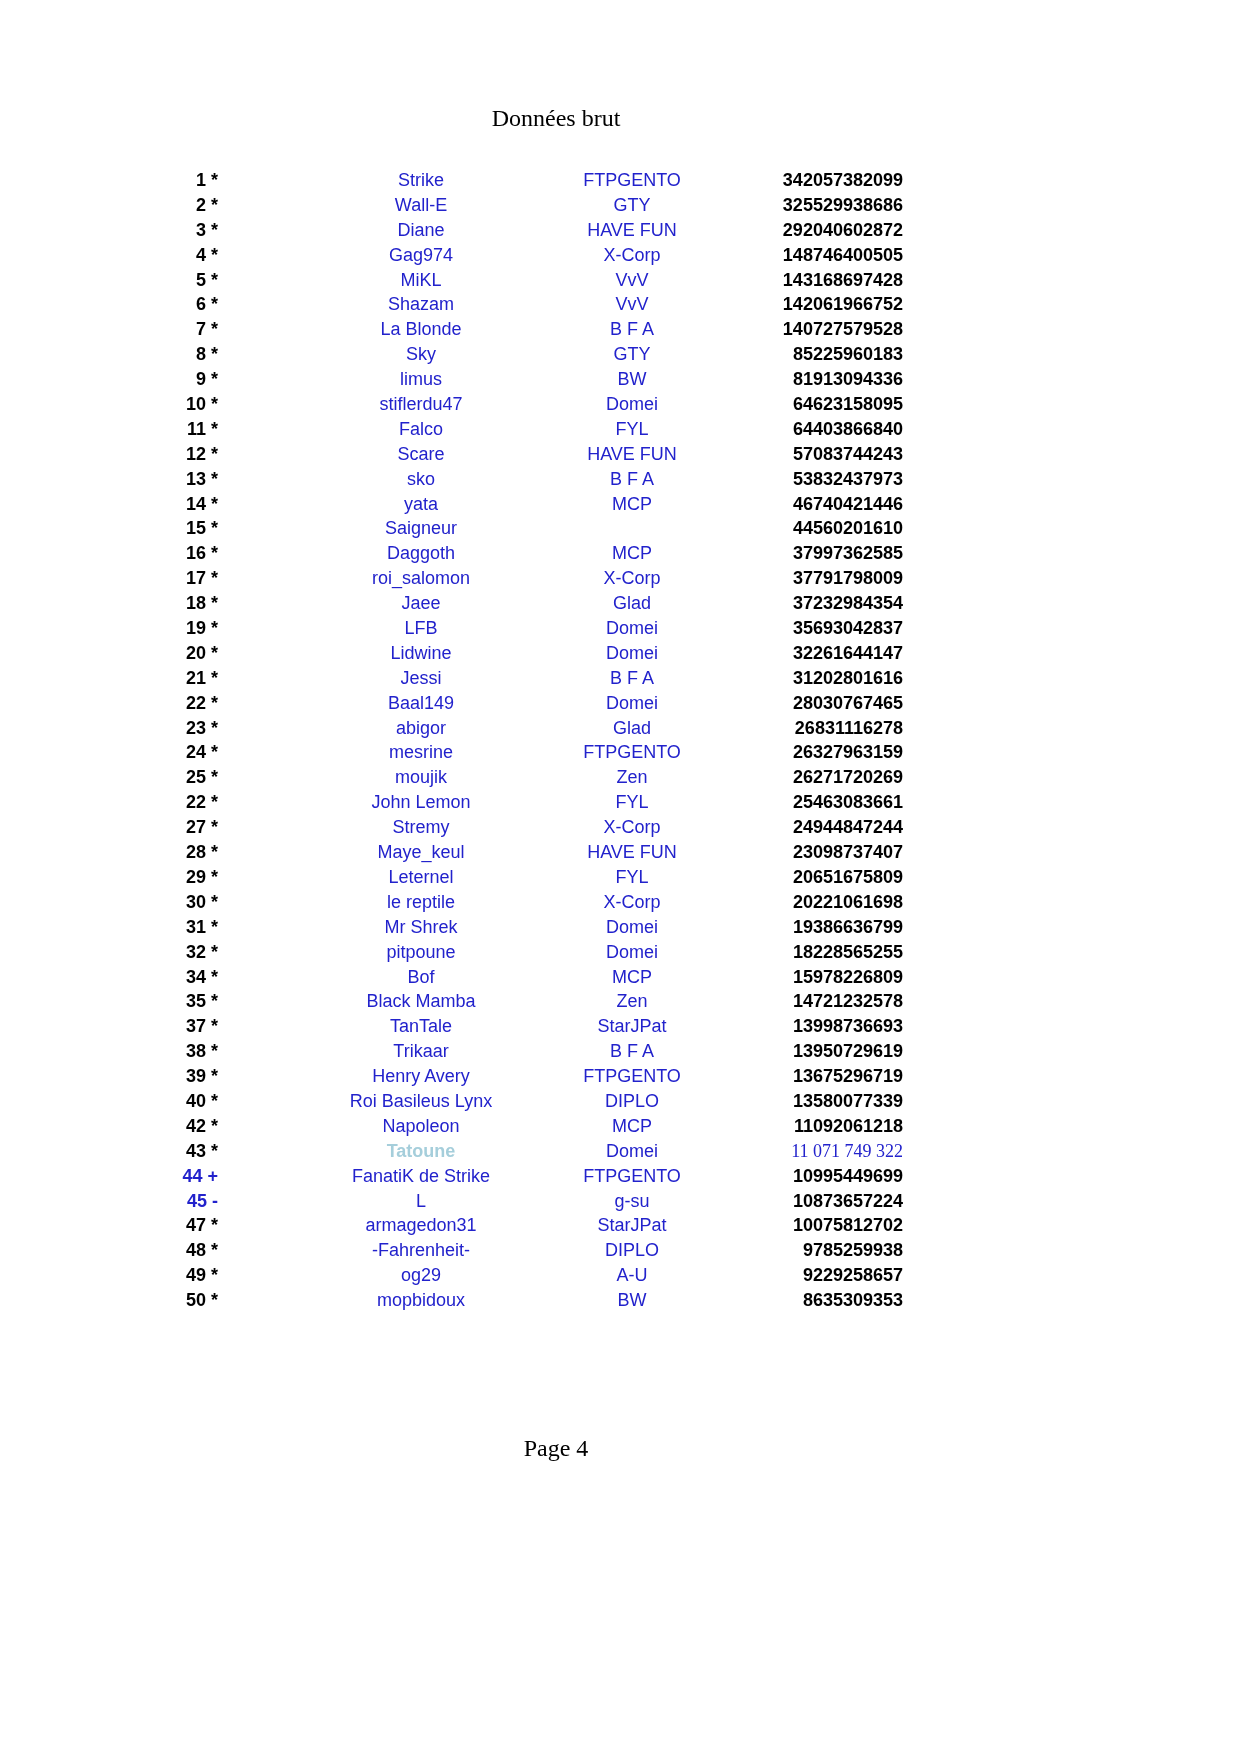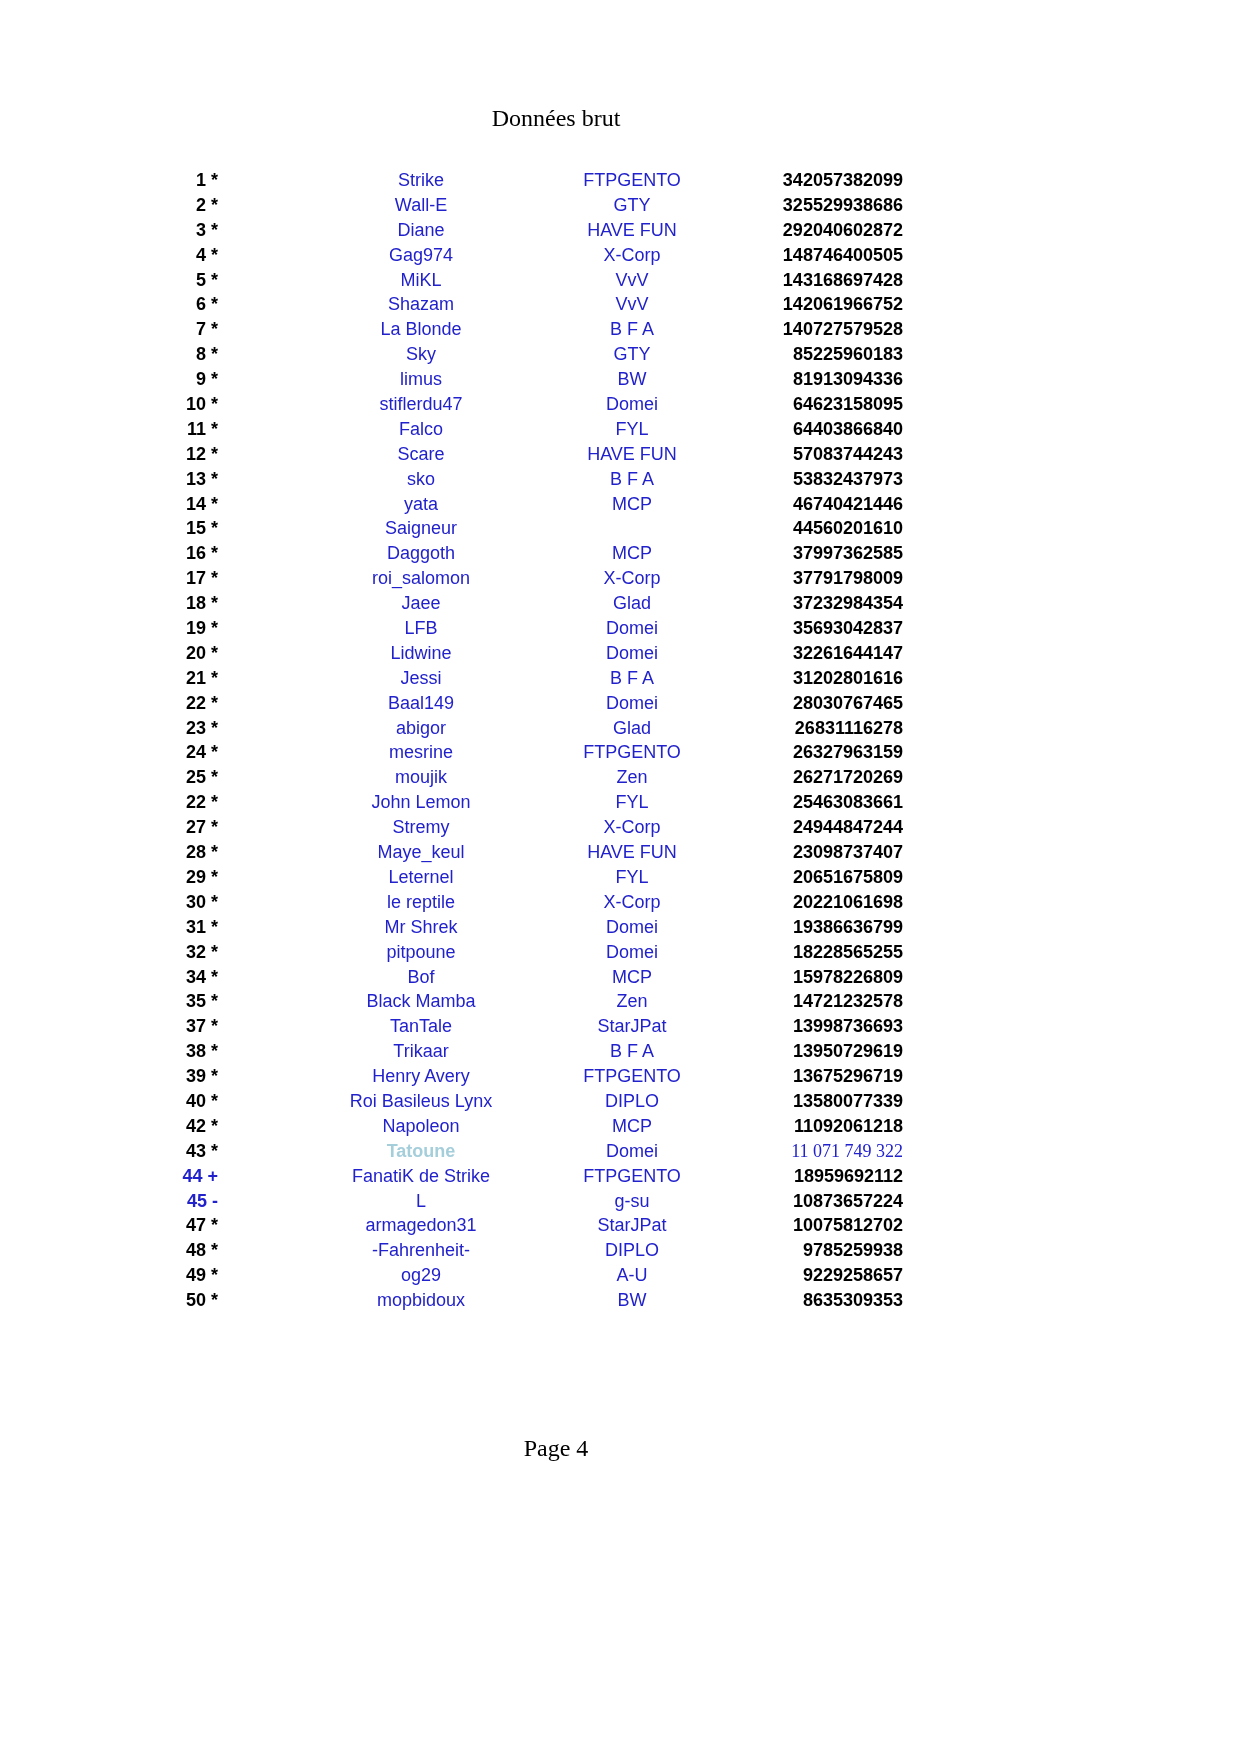--- a/index.html
+++ b/index.html
@@ -368,21 +368,21 @@
     <span class="rank">43 *</span>
     <span class="name faded">Tatoune</span>
     <span class="clan">Domei</span>
     <span class="score blue-regular">11 071 749 322</span>
   </div>
 
   <div class="row">
     <span class="rank blue">44 +</span>
     <span class="name">FanatiK de Strike</span>
     <span class="clan">FTPGENTO</span>
-    <span class="score">18959692112</span>
+    <span class="score">10995449699</span>
   </div>
 
   <div class="row">
     <span class="rank blue">45 -</span>
     <span class="name">L</span>
     <span class="clan">g-su</span>
     <span class="score">10873657224</span>
   </div>
 
 

